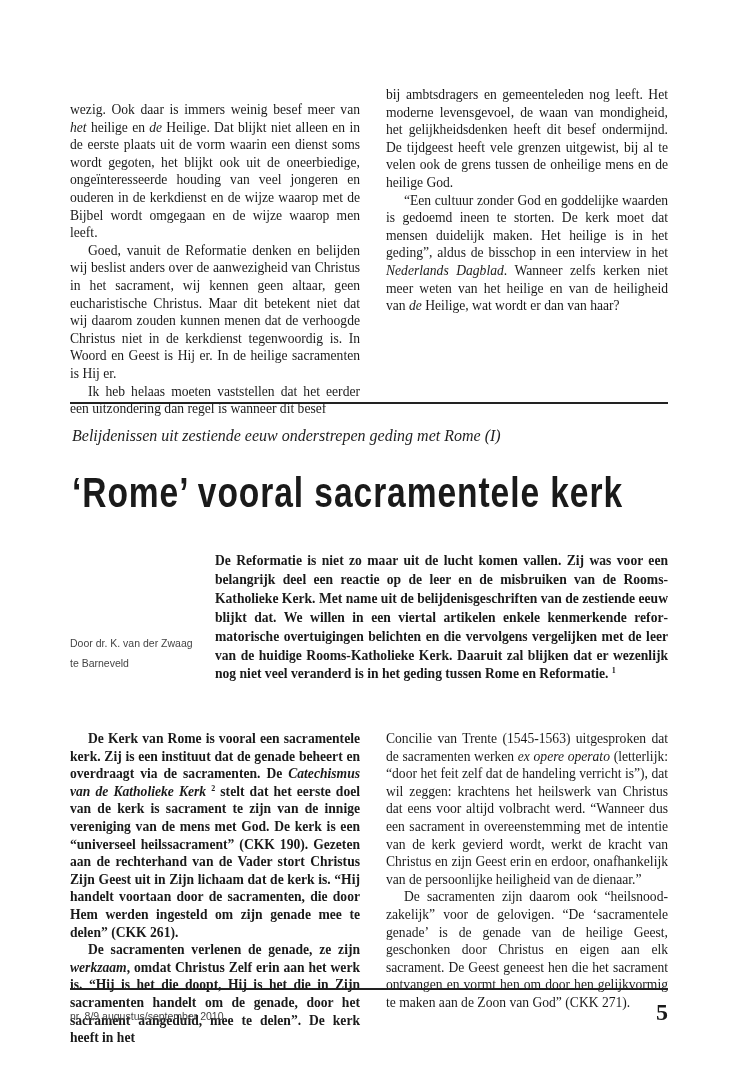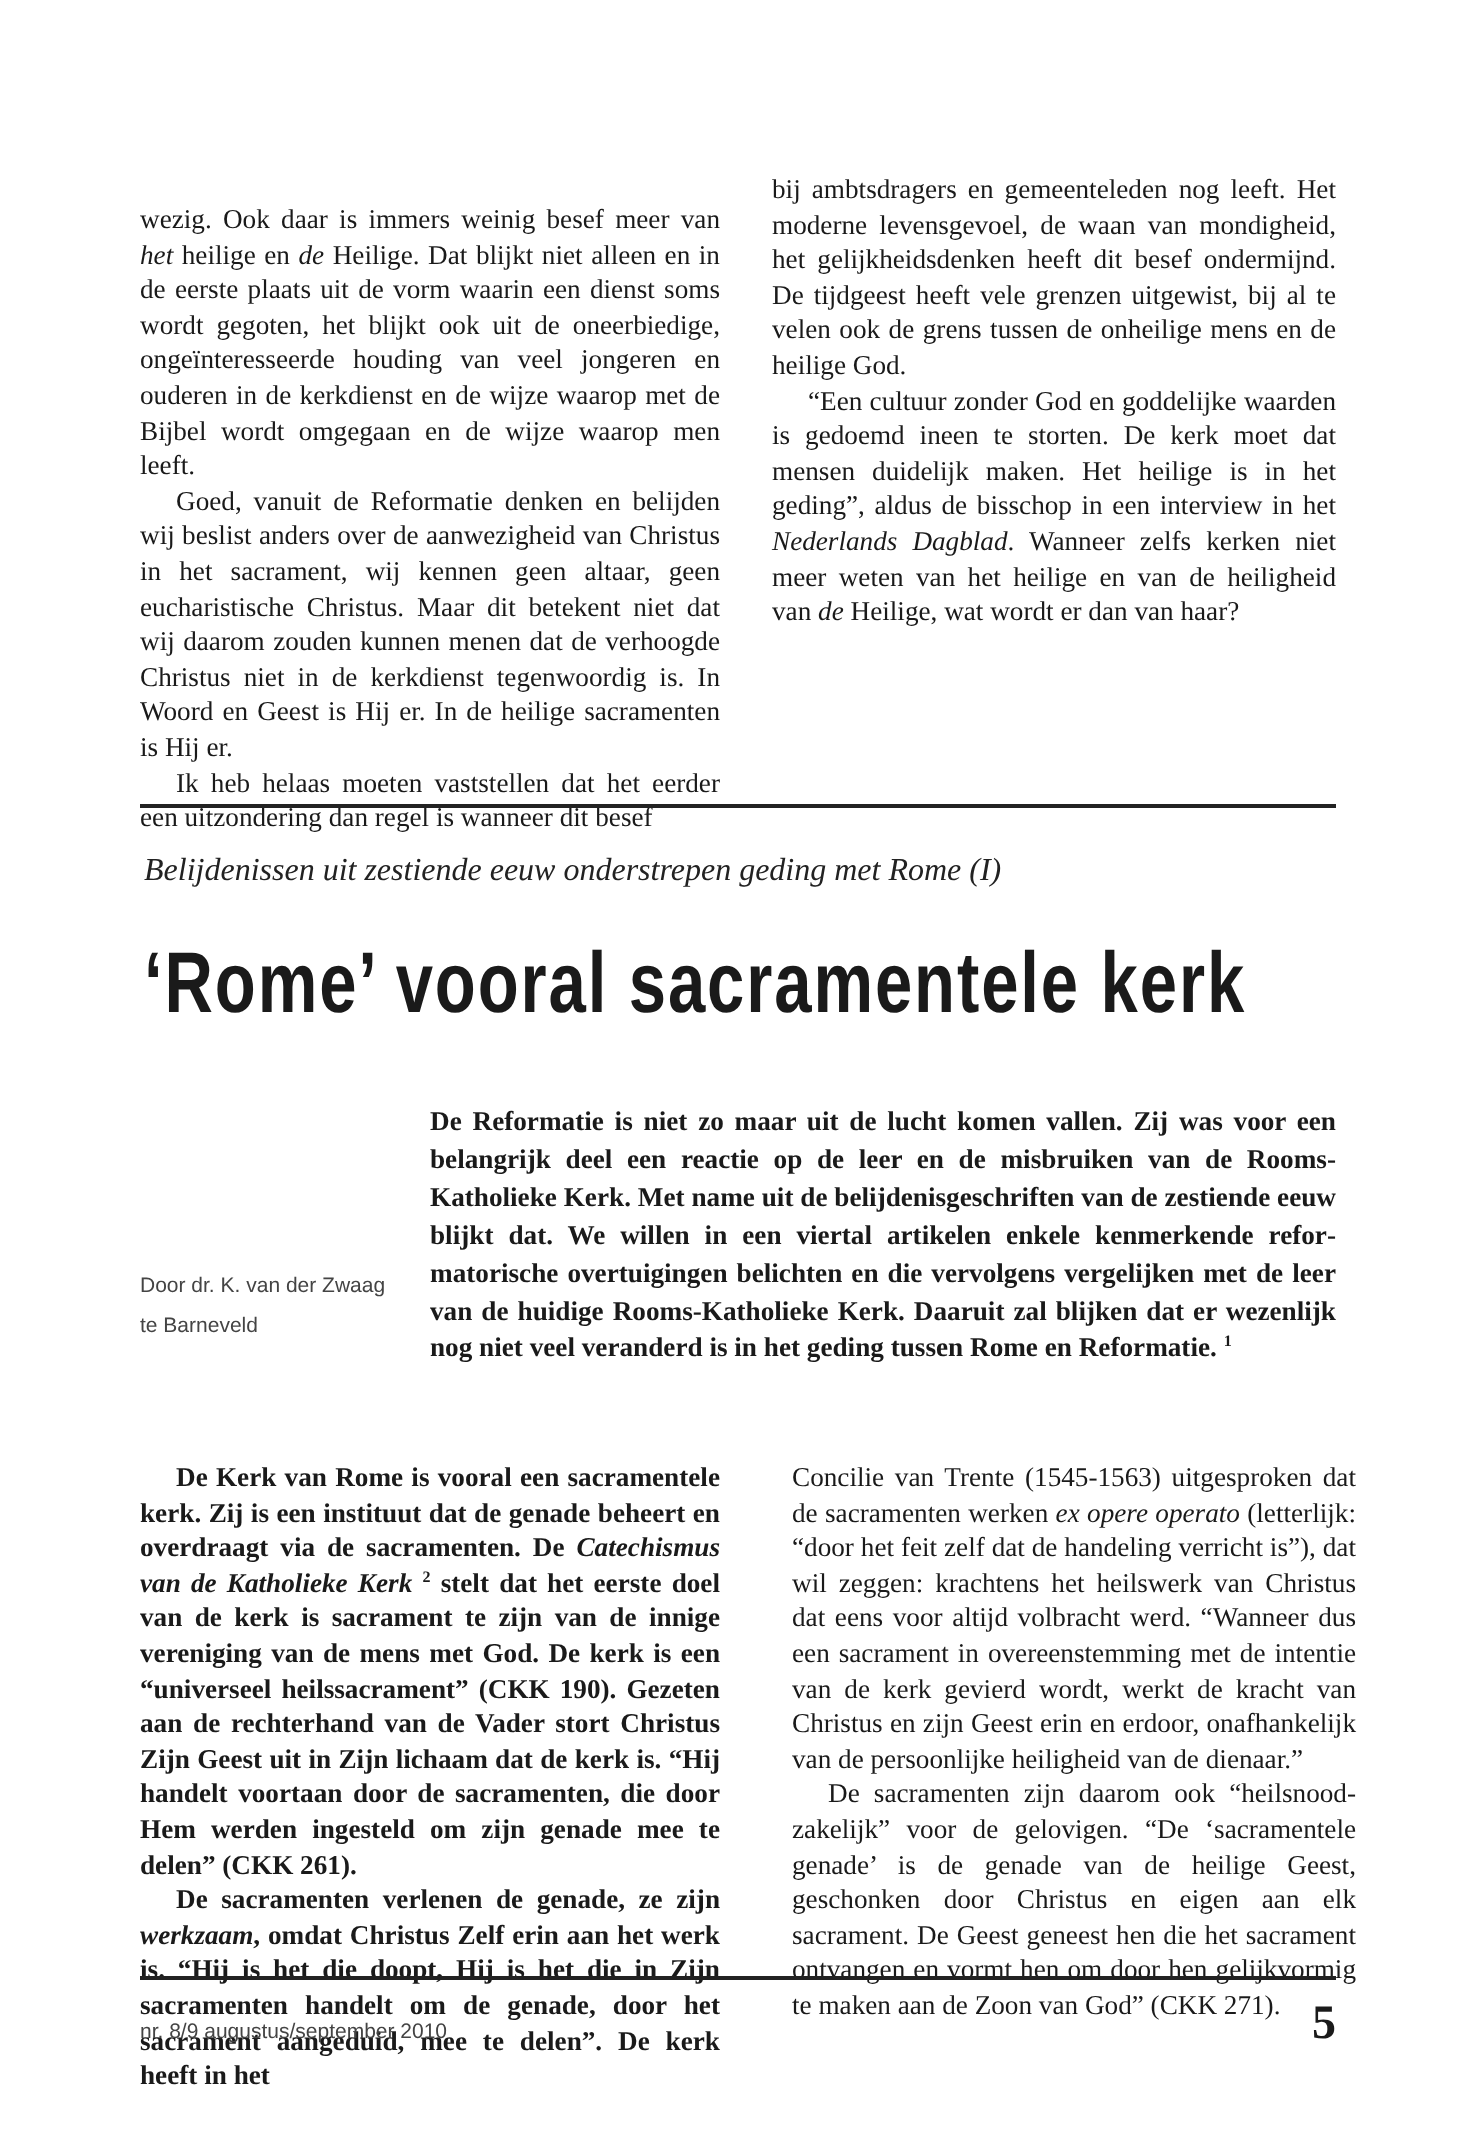--- a/index.html
+++ b/index.html
@@ -17,21 +17,21 @@
   .kicker { position:absolute; left:72px; top:427px; font-family:"Liberation Serif", serif; font-style:italic;
             font-size:16px; color:#222; white-space:nowrap; }
   .headline { position:absolute; left:72px; top:468px; font-family:"Liberation Sans", sans-serif;
               font-size:43px; font-weight:700; letter-spacing:1.2px; color:#1a1a1a; white-space:nowrap;
               transform:scaleX(0.78); transform-origin:left top; }
   .byline { position:absolute; left:70px; top:633px; font-family:"Liberation Sans", sans-serif;
             font-size:10.5px; line-height:20px; color:#444; }
   .intro { position:absolute; left:215px; top:552px; width:453px; font-family:"Liberation Serif", serif;
            font-weight:700; font-size:13.6px; line-height:18.9px; text-align:justify; }
   .col-l-bot { left:70px; top:706px; width:290px;font-weight:bold; }
-  .col-r-bot { left:396px; top:706px; width:282px; }
+  .col-r-bot { left:386px; top:706px; width:282px; }
   .footer-issue { position:absolute; left:70px; top:1010px; font-family:"Liberation Sans", sans-serif;
                   font-size:10.5px; color:#444; }
   .page-num { position:absolute; right:70px; top:999px; font-family:"Liberation Serif", serif;
               font-weight:700; font-size:24px; color:#1a1a1a; }
   i { font-style:italic; }
   sup { font-size:8px; vertical-align:5px; line-height:0; }
 </style>
 </head>
 <body>
 

